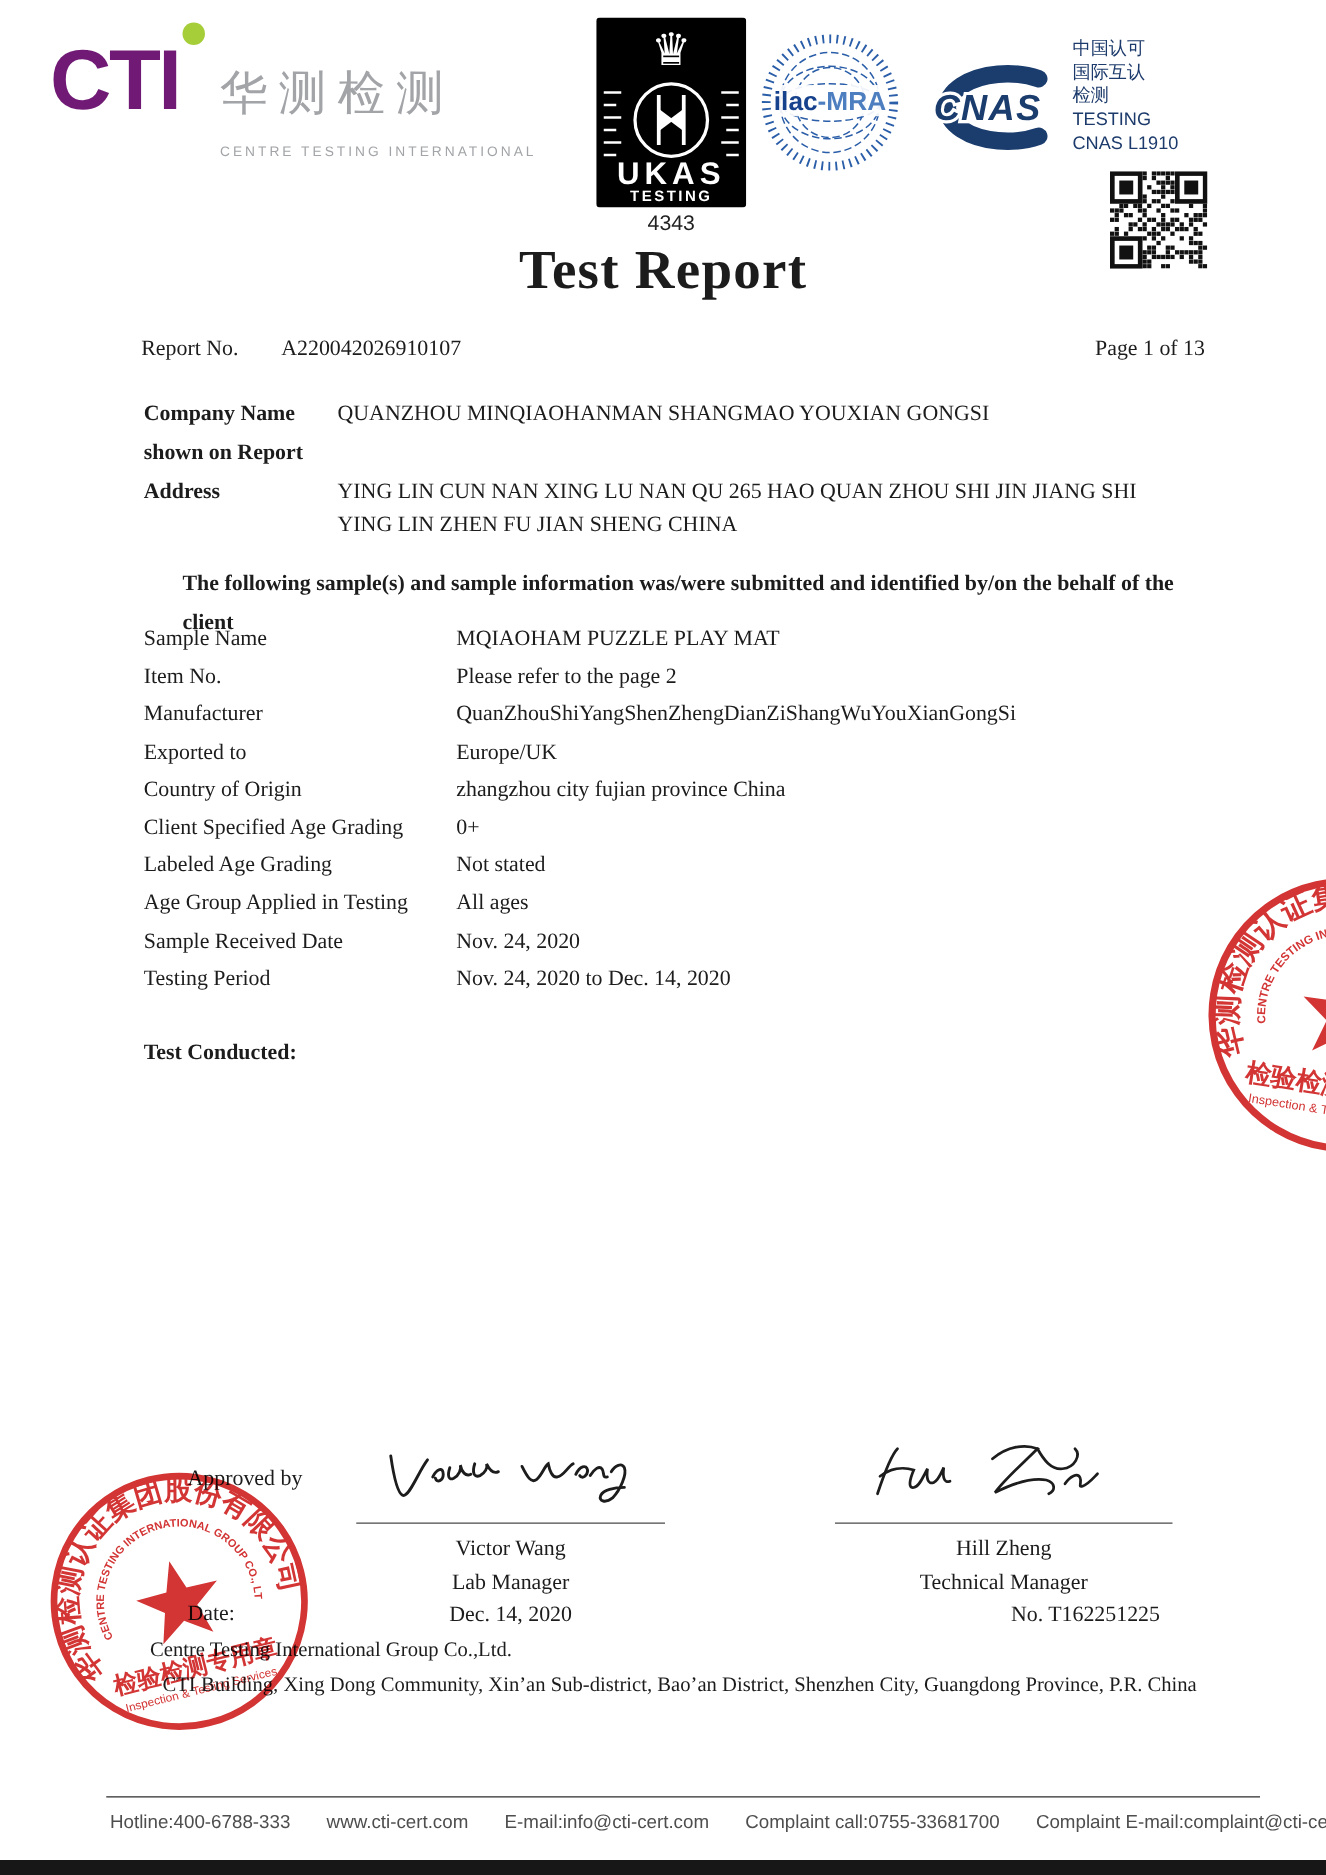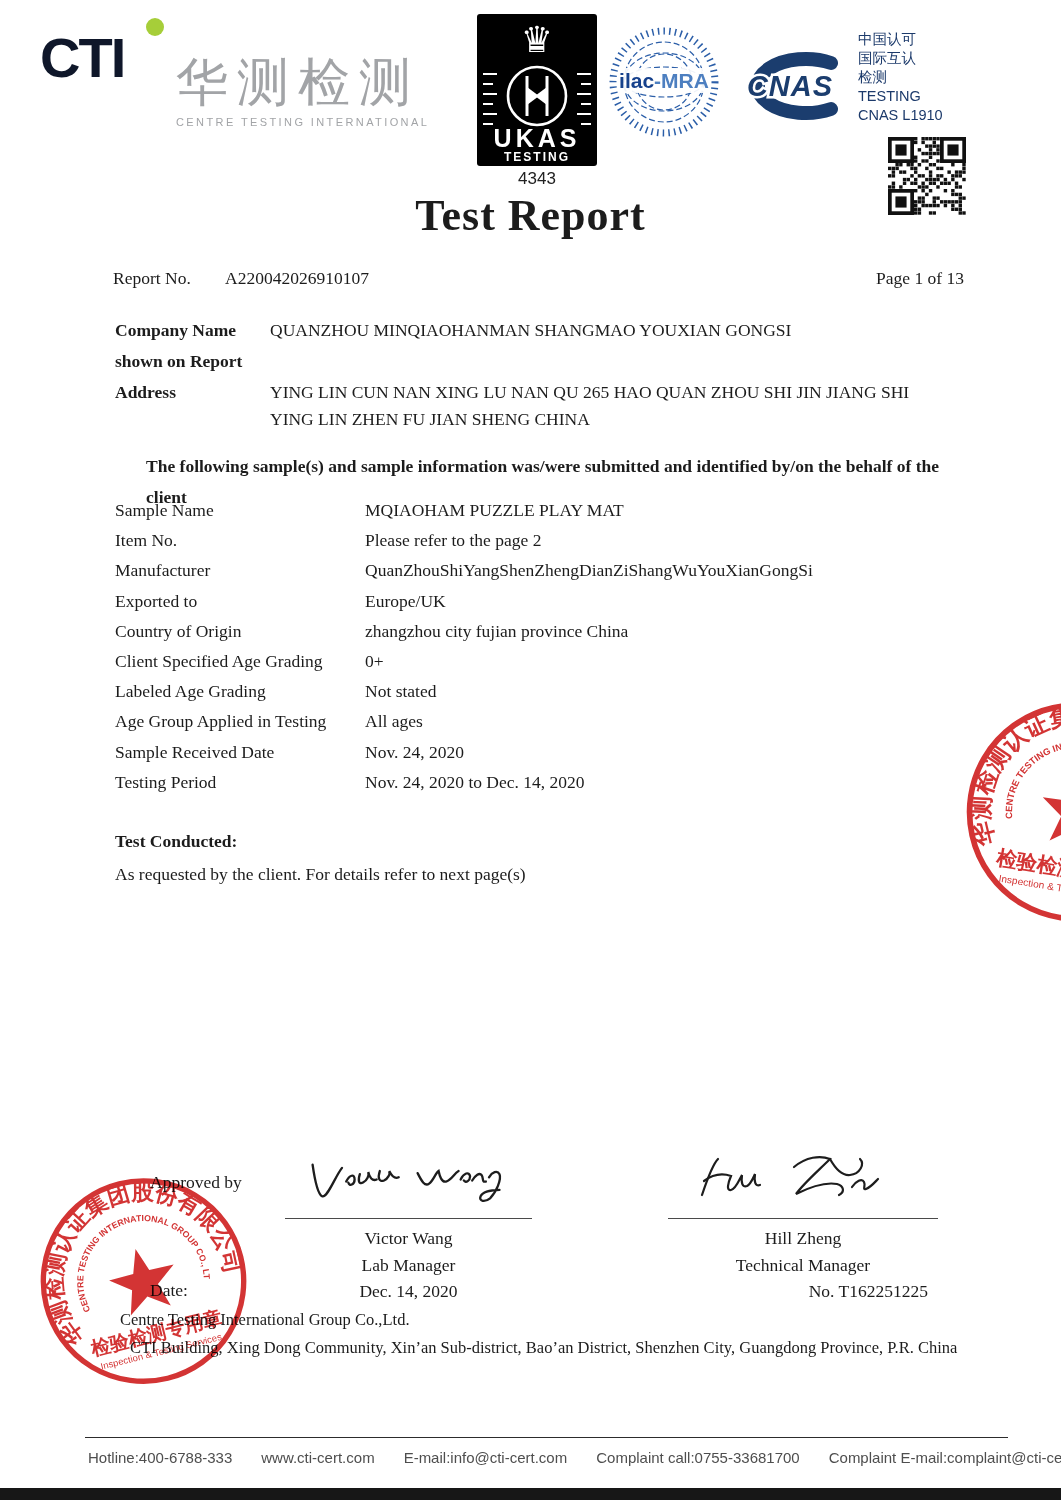--- a/index.html
+++ b/index.html
@@ -1,23 +1,23 @@
 <!DOCTYPE html>
 <html><head>
 <meta charset="utf-8">
 <style>
   html,body{margin:0;padding:0;background:#fff;}
   .page{position:relative;width:1061px;height:1500px;background:#fff;overflow:hidden;
         font-family:"Liberation Serif",serif;color:#1c1c1c;}
   .abs{position:absolute;}
   
-  .cti-word{font-family:"Liberation Sans",sans-serif;font-weight:800;font-size:56px;
-            color:#0f172a;letter-spacing:-2px;line-height:1;}
+  .cti-word{font-family:"Liberation Sans",sans-serif;font-weight:800;font-size:68px;
+            color:#701a75;letter-spacing:-2px;line-height:1;}
   .cti-dot{position:absolute;width:18px;height:18px;border-radius:50%;background:#a6ce39;}
-  .cti-cn{font-family:"Liberation Sans",sans-serif;color:#a2a4a7;font-size:52px;letter-spacing:9px;line-height:1;}
+  .cti-cn{font-family:"Liberation Sans",sans-serif;color:#a2a4a7;font-size:38px;letter-spacing:9px;line-height:1;}
   .cti-sub{font-family:"Liberation Sans",sans-serif;color:#a2a4a7;font-size:11px;letter-spacing:2.4px;}
   .accr{font-family:"Liberation Sans",sans-serif;color:#1c3a6b;font-size:14.5px;line-height:19px;}
   .num4343{font-family:"Liberation Sans",sans-serif;font-size:17px;color:#222;text-align:center;width:120px;}
   
   .t{font-size:17.5px;line-height:1.2;}
   .b{font-weight:bold;}
   .title{font-size:44px;font-weight:bold;letter-spacing:1px;text-align:center;width:100%;}
   .kv-row{display:flex;height:30.2px;align-items:flex-start;}
   .kv-label{width:250px;flex:0 0 250px;}
   .sigline{border-top:1.3px solid #4a4a4a;}
@@ -310,21 +310,20 @@
       <span class="t kv-label">Sample Received Date</span>
       <span class="t">Nov. 24, 2020</span>
     </div>
     <div class="kv-row">
       <span class="t kv-label">Testing Period</span>
       <span class="t">Nov. 24, 2020 to Dec. 14, 2020</span>
     </div>
   </div>
 
   <div class="abs t b" style="left:115px;top:831px;">Test Conducted:</div>
-  <div class="abs t" style="left:115px;top:864px;">As requested by the client. For details refer to next page(s)</div>
 
   <div class="abs t" style="left:150px;top:1172px;">Approved by</div>
   <div class="abs t" style="left:150px;top:1280px;">Date:</div>
 
   <div class="abs" style="left:300px;top:1152px;">
     <svg width="210" height="58" viewBox="0 0 200 55" fill="none" stroke="#1d1d1d" stroke-width="2.2" stroke-linecap="round">
       <path d="M12 12 C 14 26, 17 40, 21 42 C 26 44, 33 24, 40 15"></path>
       <path d="M44 28 C 47 22, 52 20, 52 26 C 52 31, 47 33, 46 29"></path>
       <path d="M57 21 C 55 27, 56 31, 60 29 C 64 27, 66 22, 65 19 C 66 24, 69 28, 73 26"></path>
       <path d="M76 18 C 74 24, 75 29, 80 27 C 84 25, 86 21, 85 18 C 87 22, 90 26, 94 24"></path>

